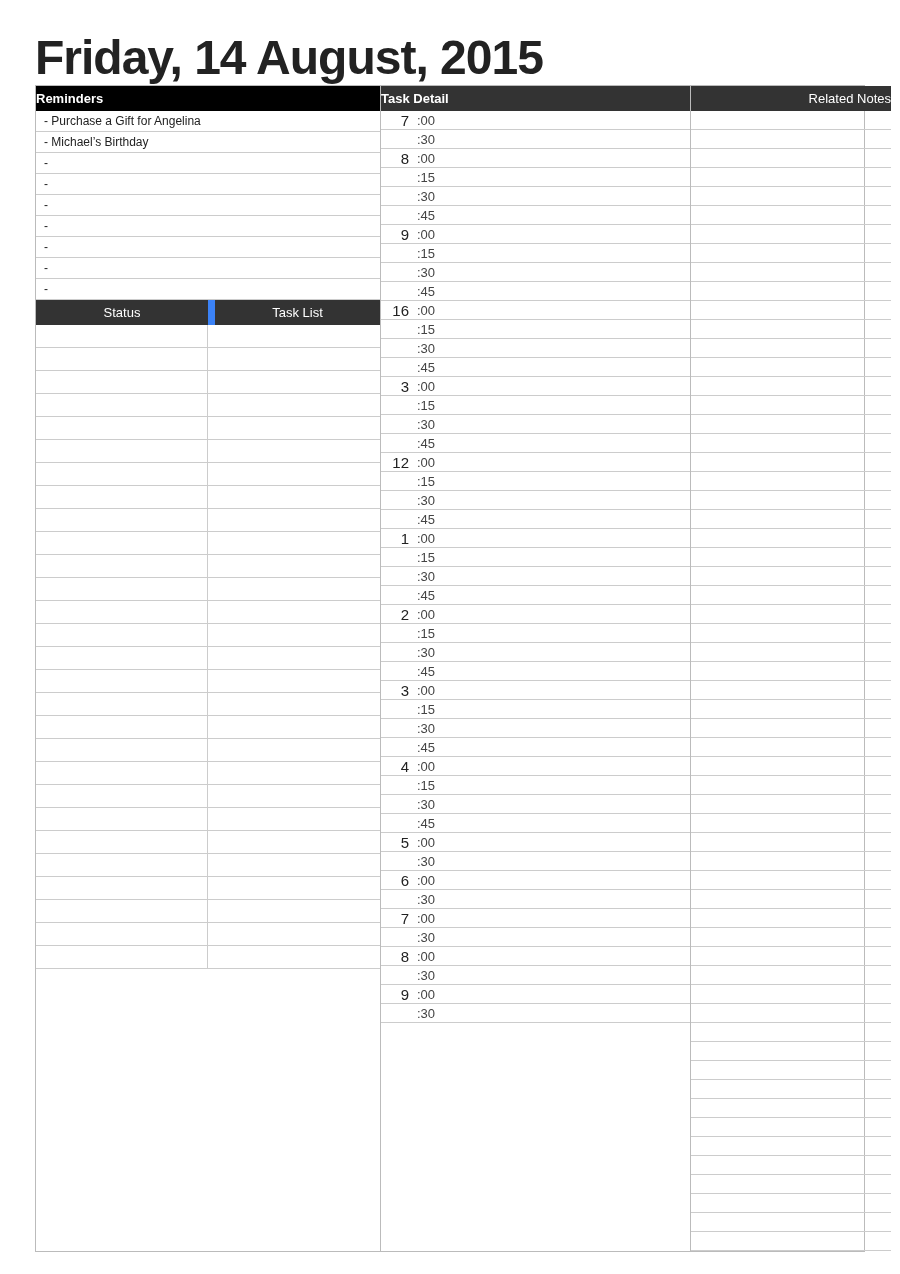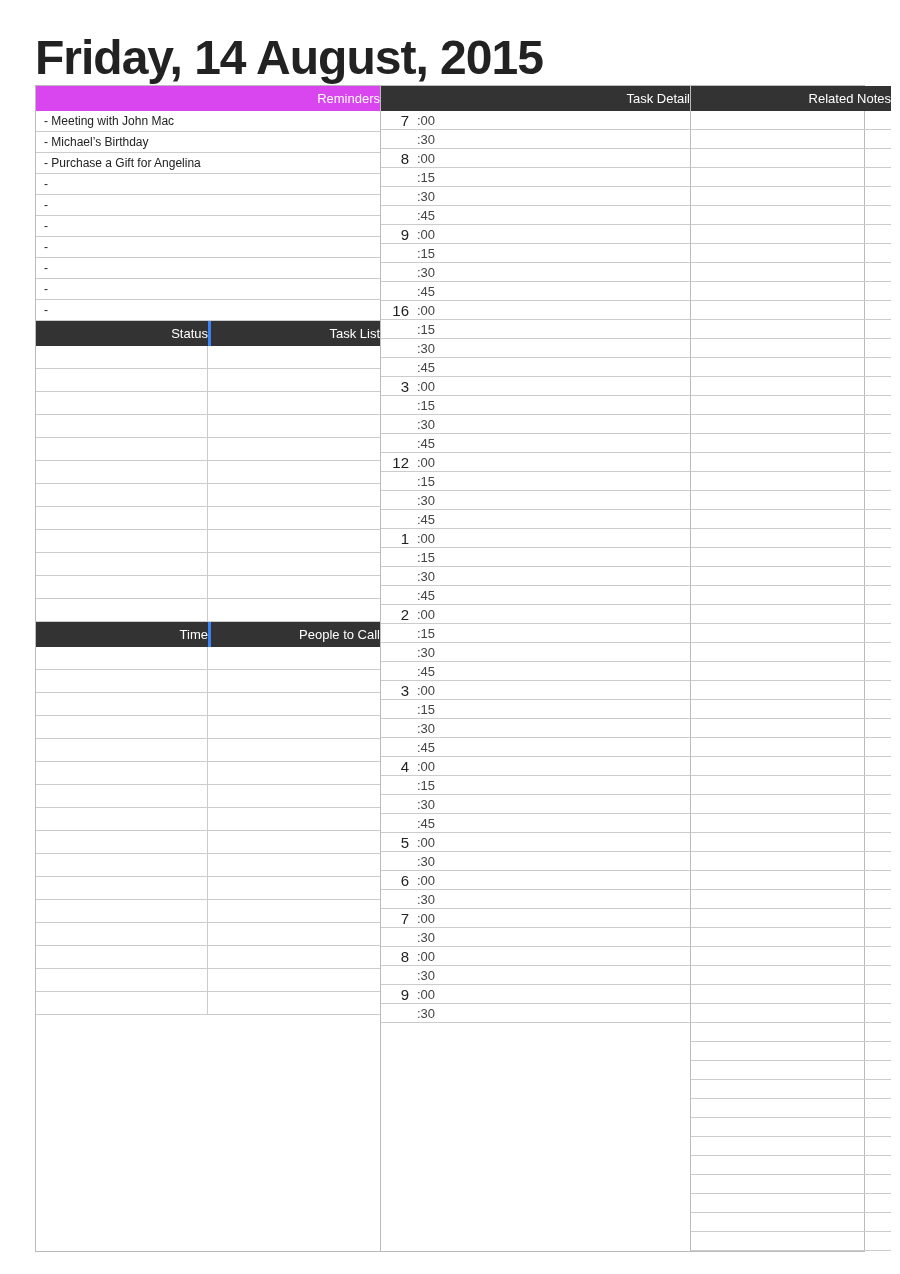--- a/index.html
+++ b/index.html
@@ -28,40 +28,40 @@
     }
     
     .mid-col {
       border-right: 1px solid #bbb;
     }
     
     .right-col {}
 
     
     .section-header {
-      background: #d946ef;
+      background: #000000;
       color: #fff;
-      text-align: right;
+      text-align: left;
       font-size: 13px;
       padding: 5px 0;
-      font-weight: normal;
+      font-weight: bold;
     }
     .section-header-dual {
       background: #333;
       color: #fff;
       display: grid;
       grid-template-columns: 1fr 1fr;
       font-size: 13px;
     }
     .section-header-dual span {
-      text-align: right;
+      text-align: center;
       padding: 5px 0;
     }
     .section-header-dual .divider {
-      border-left: 3px solid #3b82f6;
+      border-left: 7px solid #3b82f6;
     }
 
     
     .reminder-row {
       border-bottom: 1px solid #ccc;
       font-size: 12px;
       padding: 3px 8px;
       min-height: 20px;
       display: flex;
       align-items: center;
@@ -115,23 +115,24 @@
       min-height: 22px;
     }
     .exp-row .cell:last-child {
       border-right: none;
     }
 
     
     .task-detail-header {
       background: #333;
       color: #fff;
-      text-align: right;
+      text-align: left;
       font-size: 13px;
       padding: 5px 0;
+      font-weight: bold;
     }
     .time-row {
       display: grid;
       grid-template-columns: 32px 1fr;
       border-bottom: 1px solid #ccc;
       min-height: 19px;
       align-items: center;
     }
     .time-row .hour-label {
       font-size: 15px;
@@ -171,23 +172,22 @@
 
 <h1 class="page-title">Friday, 14 August, 2015</h1>
 
 <div class="main-grid">
 
   <div class="left-col left-sections">
 
     <div>
       <div class="section-header">Reminders</div>
       <div id="reminders-rows">
-          <div class="reminder-row">- Meeting with John Mac</div>
+          <div class="reminder-row">- Purchase a Gift for Angelina</div>
           <div class="reminder-row">- Michael’s Birthday</div>
-          <div class="reminder-row">- Purchase a Gift for Angelina</div>
           <div class="reminder-row">-</div>
           <div class="reminder-row">-</div>
           <div class="reminder-row">-</div>
           <div class="reminder-row">-</div>
           <div class="reminder-row">-</div>
           <div class="reminder-row">-</div>
           <div class="reminder-row">-</div>
         </div>
     </div>
 
@@ -242,24 +242,20 @@
             <div class="cell"></div>
           </div>
           <div class="task-row">
             <div class="cell"></div>
             <div class="cell"></div>
           </div>
         </div>
     </div>
 
     <div>
-      <div class="section-header-dual">
-        <span>Time</span>
-        <span class="divider">People to Call</span>
-      </div>
       <div id="ptc-rows">
           <div class="ptc-row">
             <div class="cell"></div>
             <div class="cell"></div>
           </div>
           <div class="ptc-row">
             <div class="cell"></div>
             <div class="cell"></div>
           </div>
           <div class="ptc-row">

